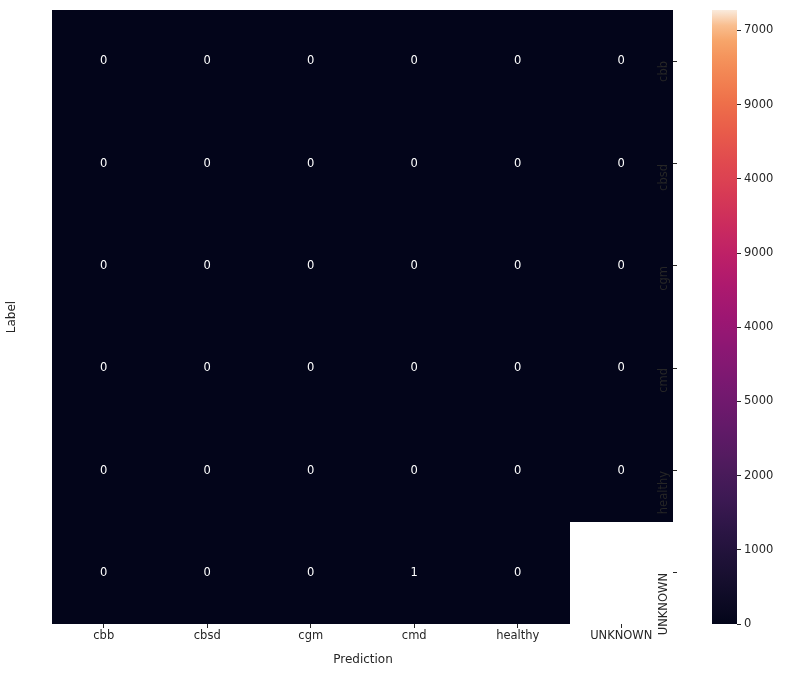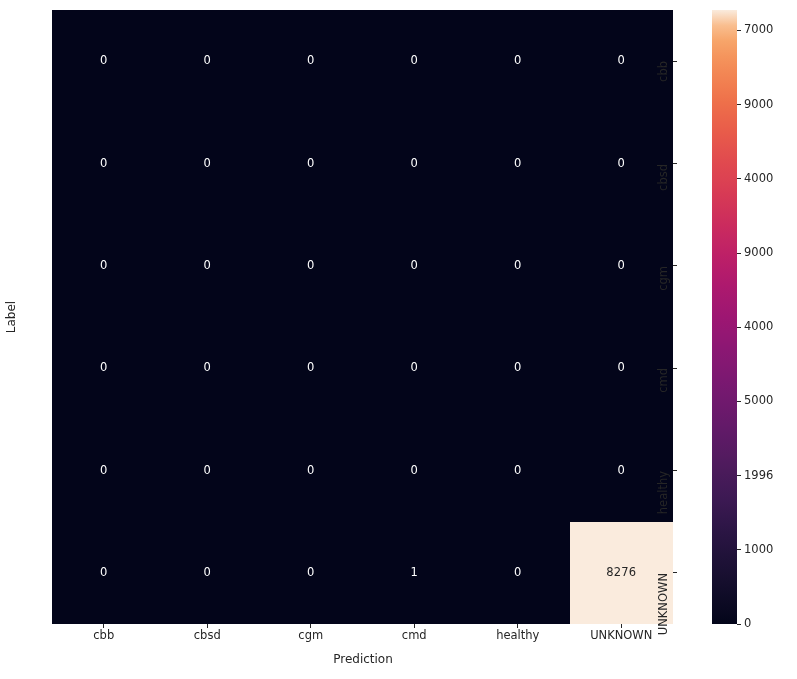--- a/index.html
+++ b/index.html
@@ -266,23 +266,20 @@
         </div>
         <div class="hm-cell" style="background: rgb(3, 5, 26);">
           <span class="cellval" style="color: rgb(255, 255, 255);">0</span>
         </div>
         <div class="hm-cell" style="background: rgb(3, 5, 26);">
           <span class="cellval" style="color: rgb(255, 255, 255);">1</span>
         </div>
         <div class="hm-cell" style="background: rgb(3, 5, 26);">
           <span class="cellval" style="color: rgb(255, 255, 255);">0</span>
         </div>
-        <div class="hm-cell" style="background: rgb(250, 235, 221);">
-          <span class="cellval" style="color: rgb(38, 38, 38);">8276</span>
-        </div>
       </div>
     <div id="ytick-container">
         <div class="ytick" style="top: 8.33333%;">
           <div class="tickmark" style="right: -3.5px;"></div>
           <div class="ytick-text">cbb</div>
         </div>
         <div class="ytick" style="top: 25%;">
           <div class="tickmark" style="right: -3.5px;"></div>
           <div class="ytick-text">cbsd</div>
         </div>
@@ -340,21 +337,21 @@
         <div class="cbtick" style="top: 100%;">
           <div class="tickmark"></div>
           <div class="cbtick-text">0</div>
         </div>
         <div class="cbtick" style="top: 87.9169%;">
           <div class="tickmark"></div>
           <div class="cbtick-text">1000</div>
         </div>
         <div class="cbtick" style="top: 75.8337%;">
           <div class="tickmark"></div>
-          <div class="cbtick-text">1996</div>
+          <div class="cbtick-text">2000</div>
         </div>
         <div class="cbtick" style="top: 63.7506%;">
           <div class="tickmark"></div>
           <div class="cbtick-text">5000</div>
         </div>
         <div class="cbtick" style="top: 51.6675%;">
           <div class="tickmark"></div>
           <div class="cbtick-text">4000</div>
         </div>
         <div class="cbtick" style="top: 39.5843%;">

